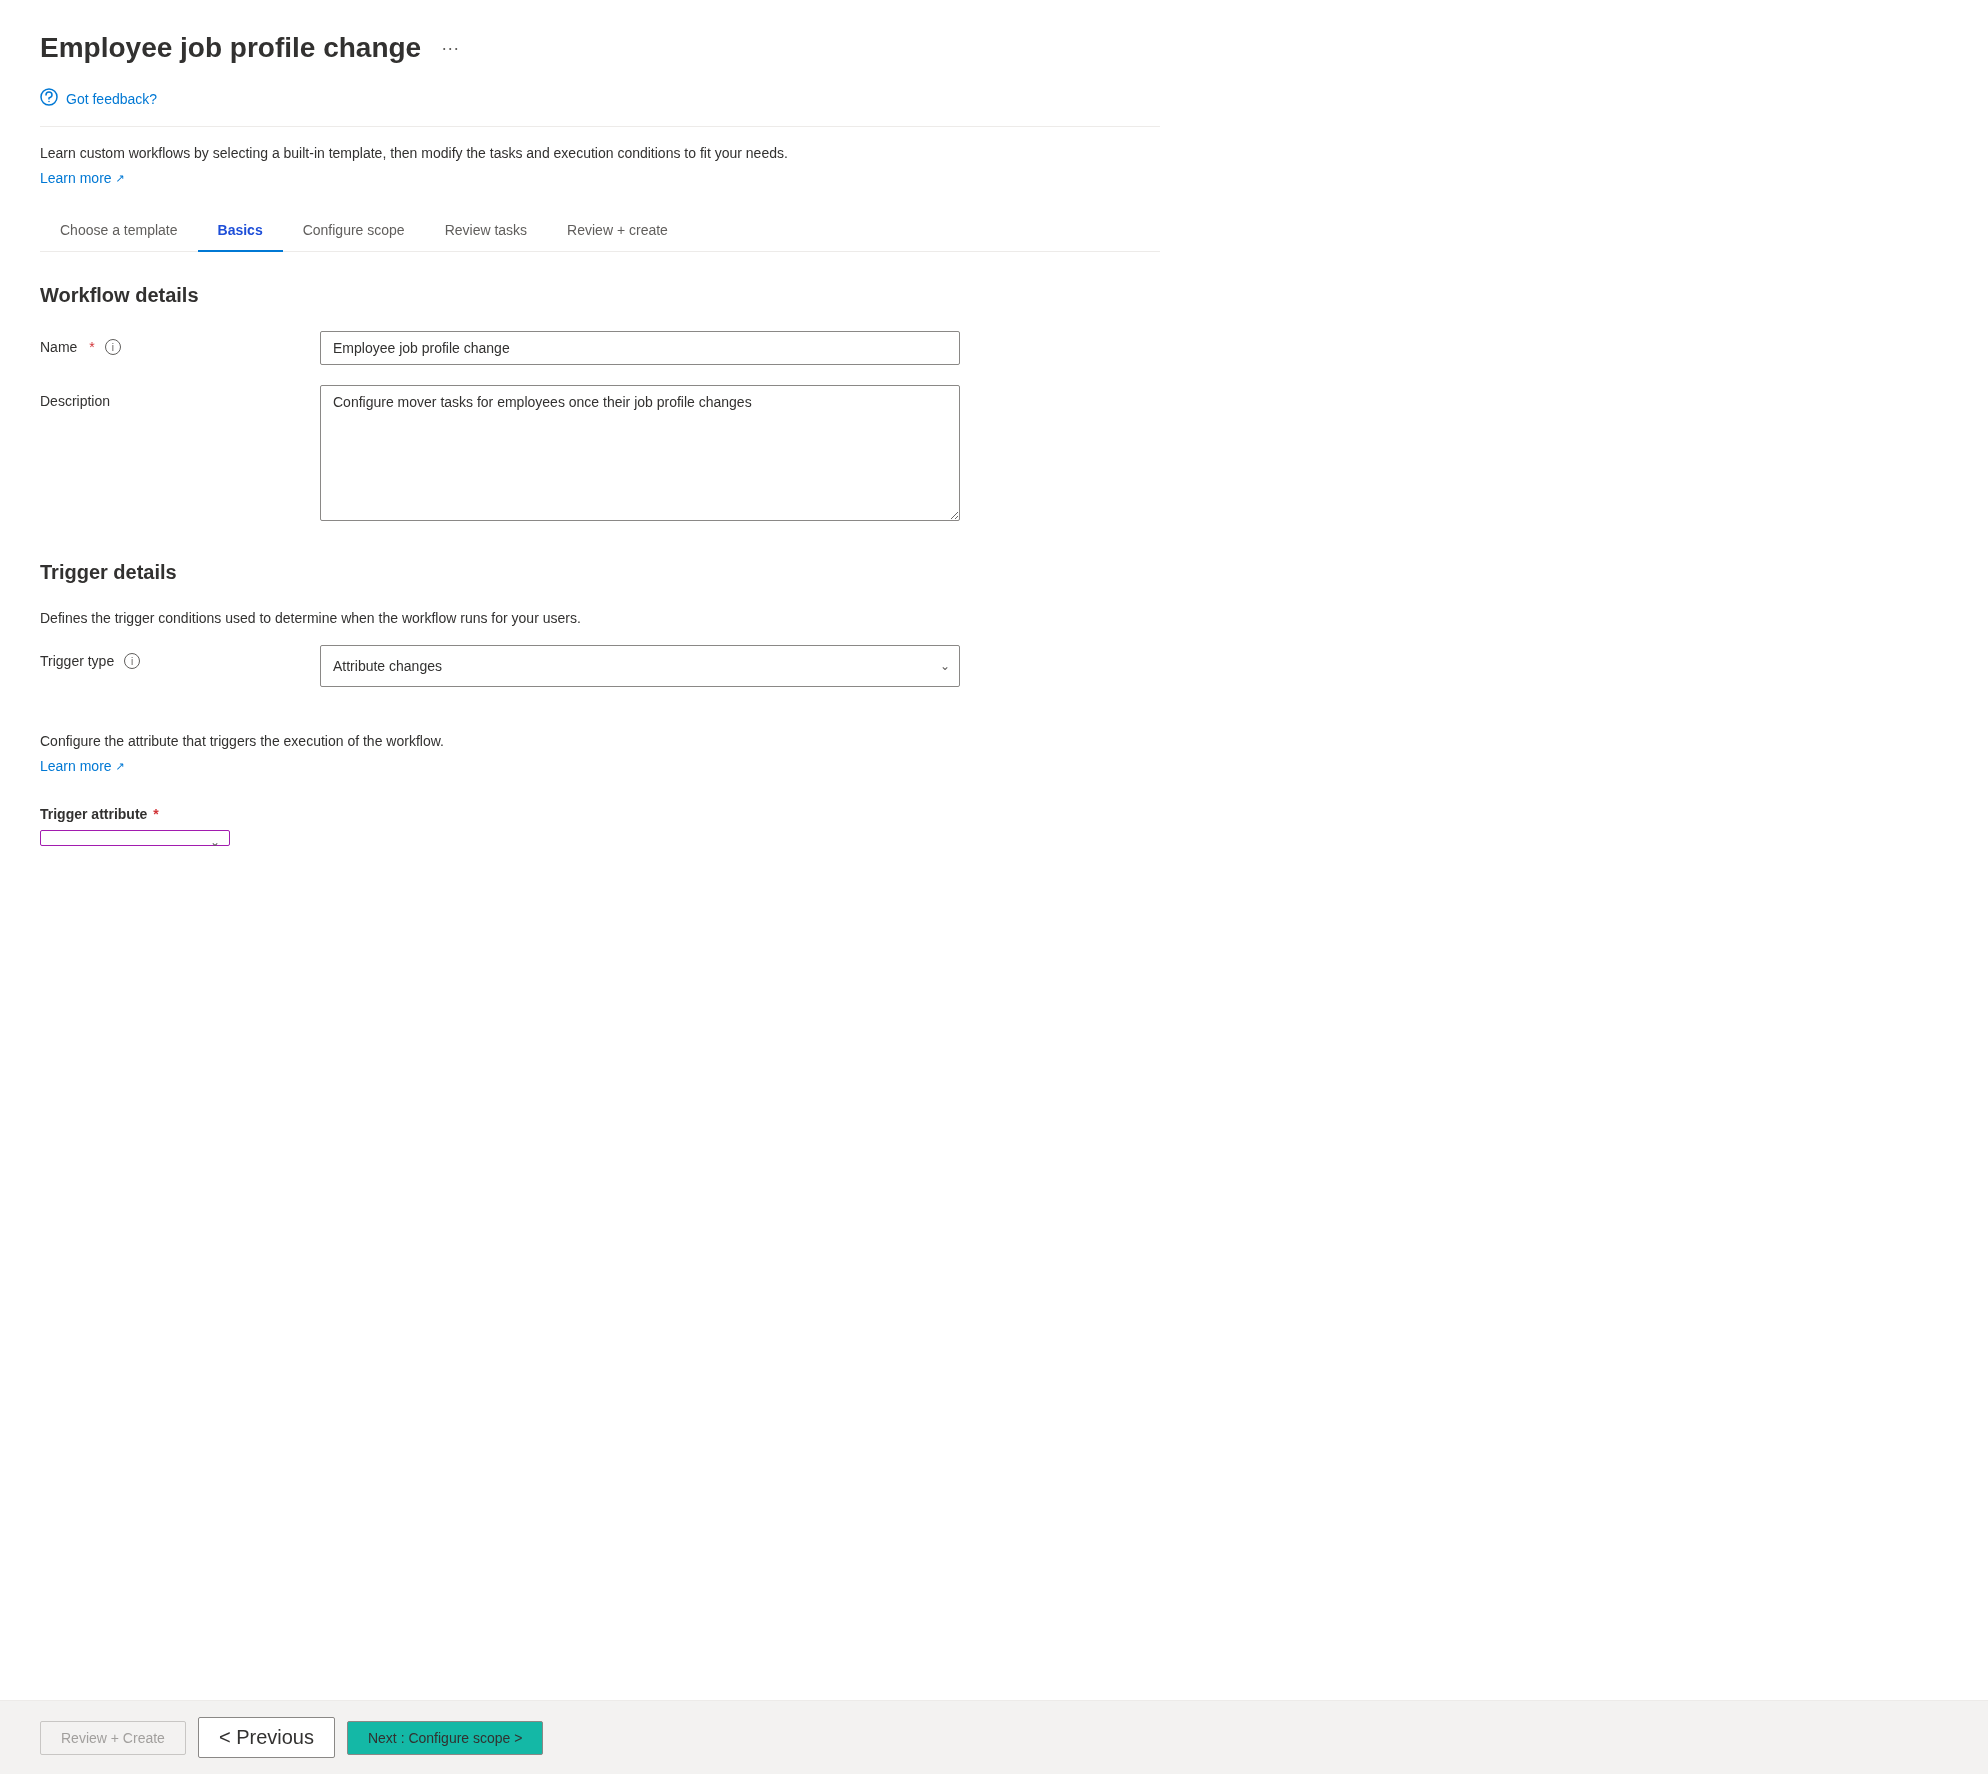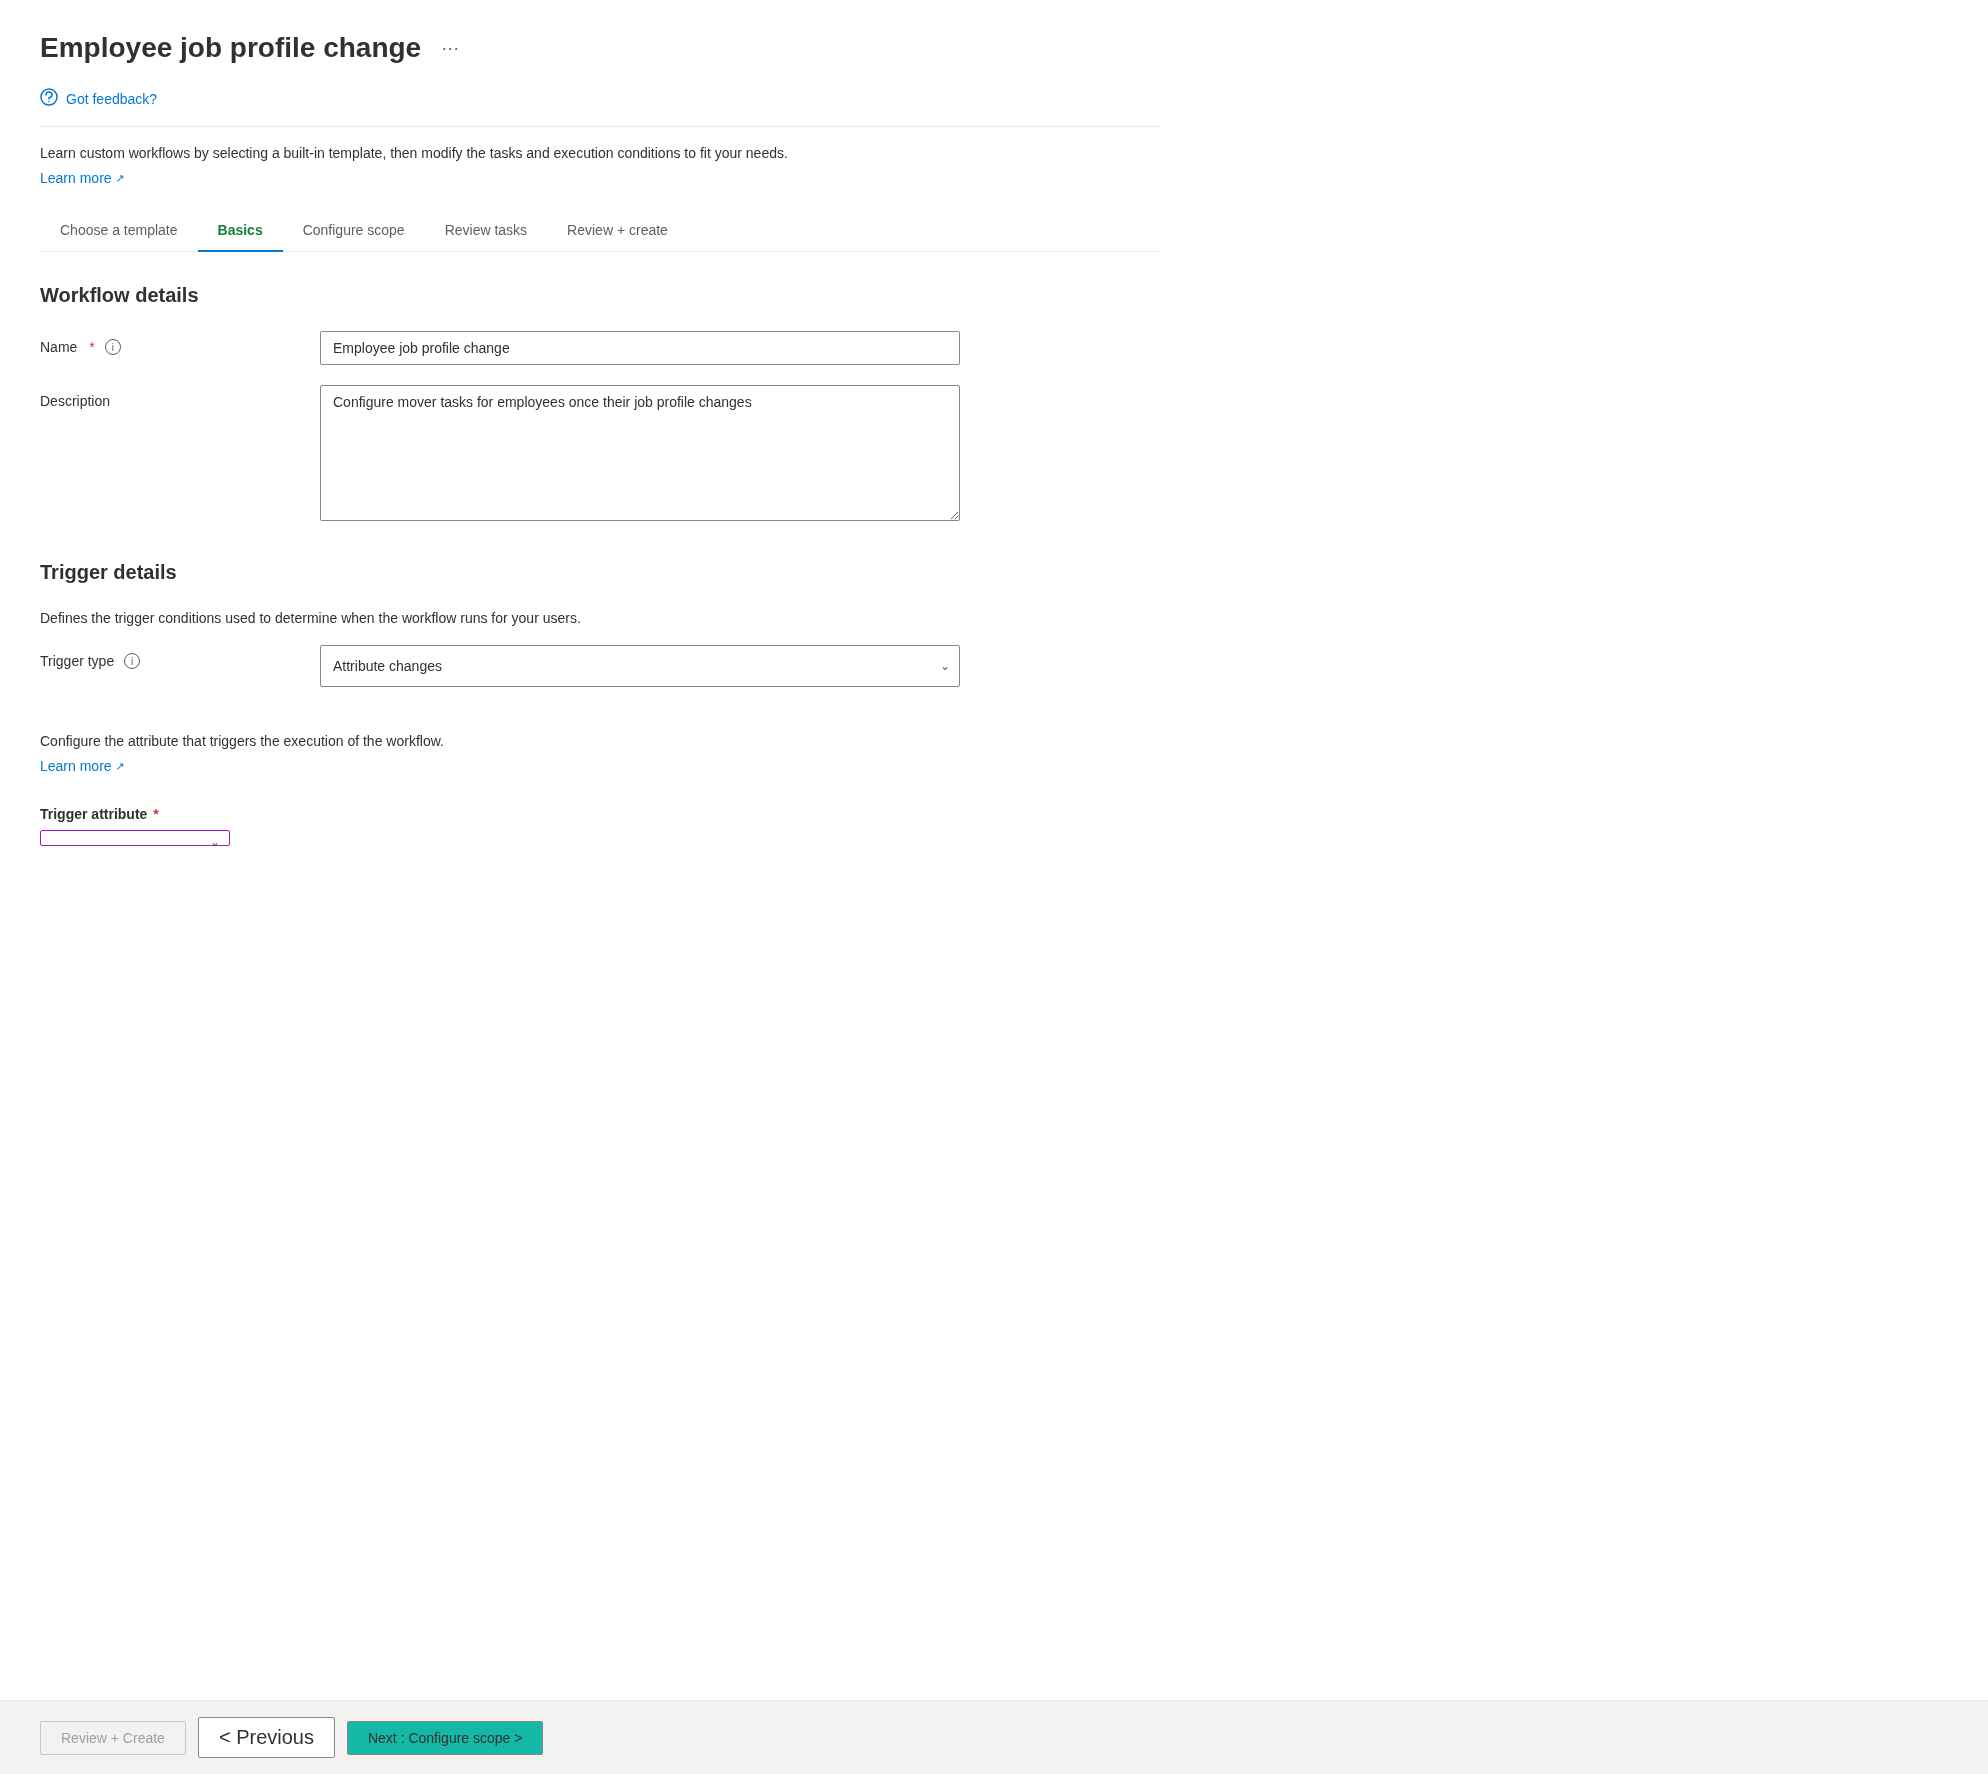--- a/index.html
+++ b/index.html
@@ -104,21 +104,21 @@
       border-bottom: 2px solid transparent;
       margin-bottom: -1px;
       white-space: nowrap;
       background: none;
       border-top: none;
       border-left: none;
       border-right: none;
     }
 
     .wizard-tab.active {
-      color: #15803d;
+      color: #1d4ed8;
       border-bottom: 2px solid #0078d4;
       font-weight: 600;
     }
 
     .section-title {
       font-size: 20px;
       font-weight: 600;
       color: #323130;
       margin-bottom: 24px;
     }

